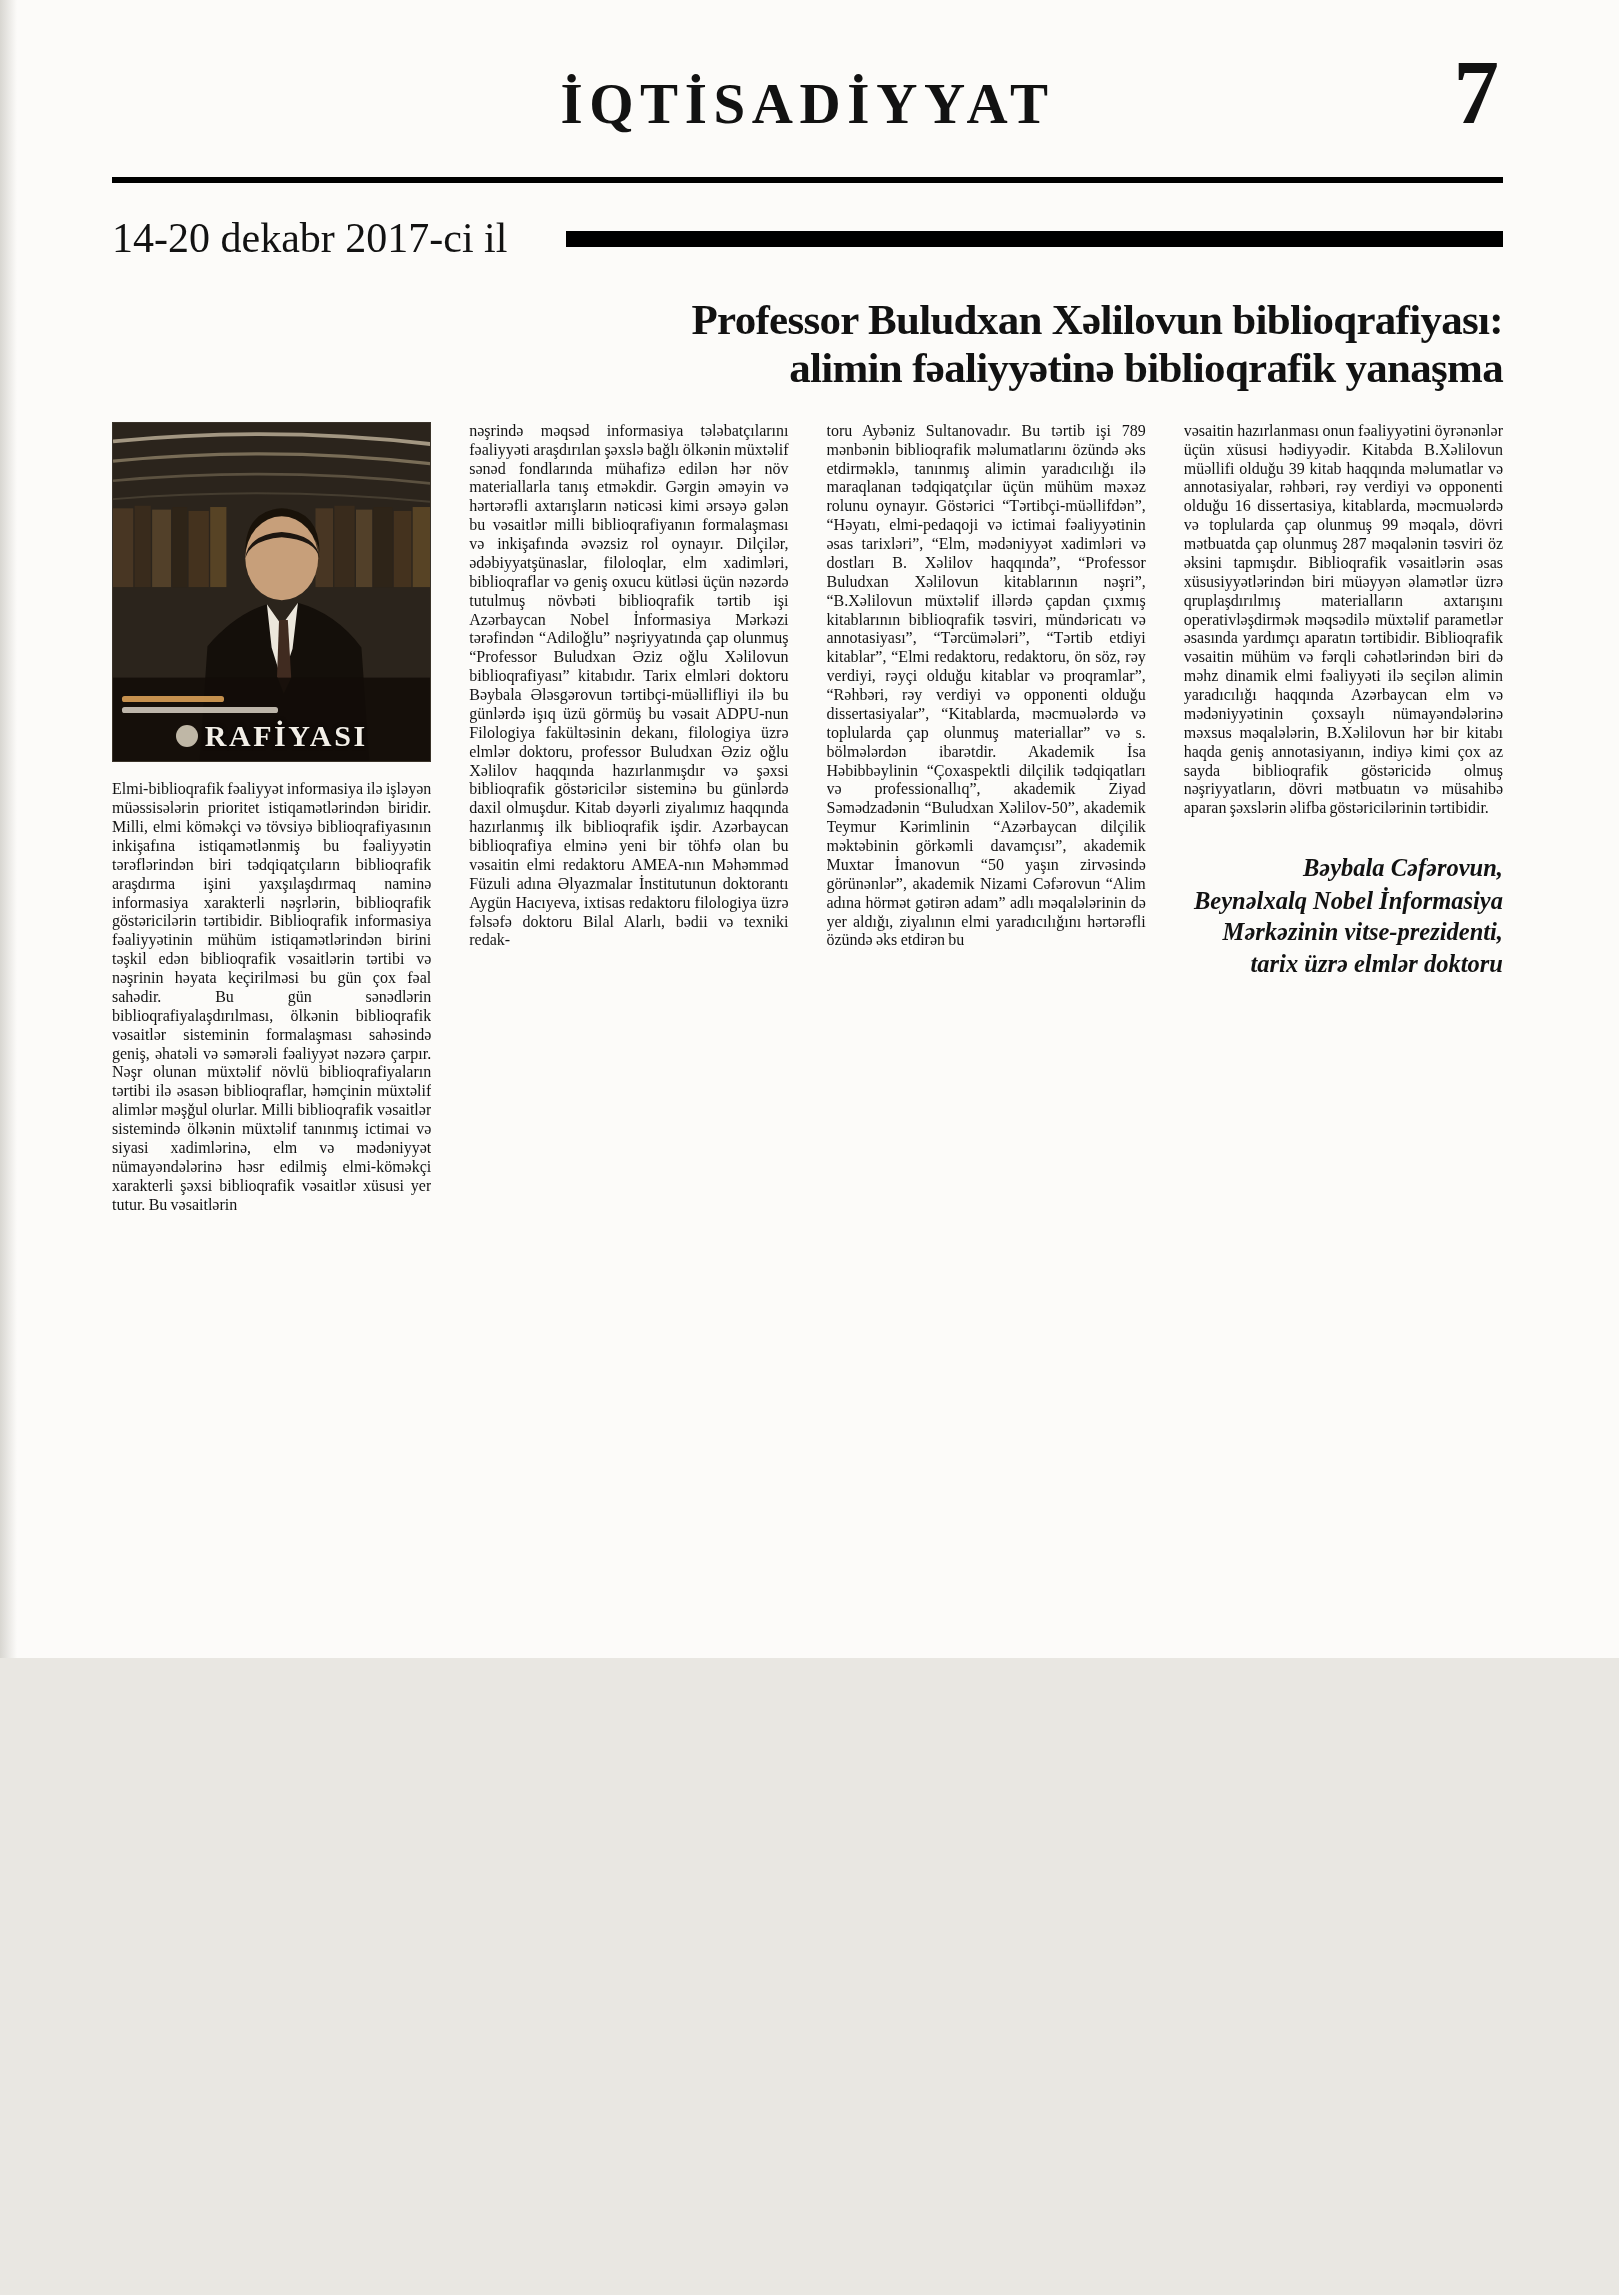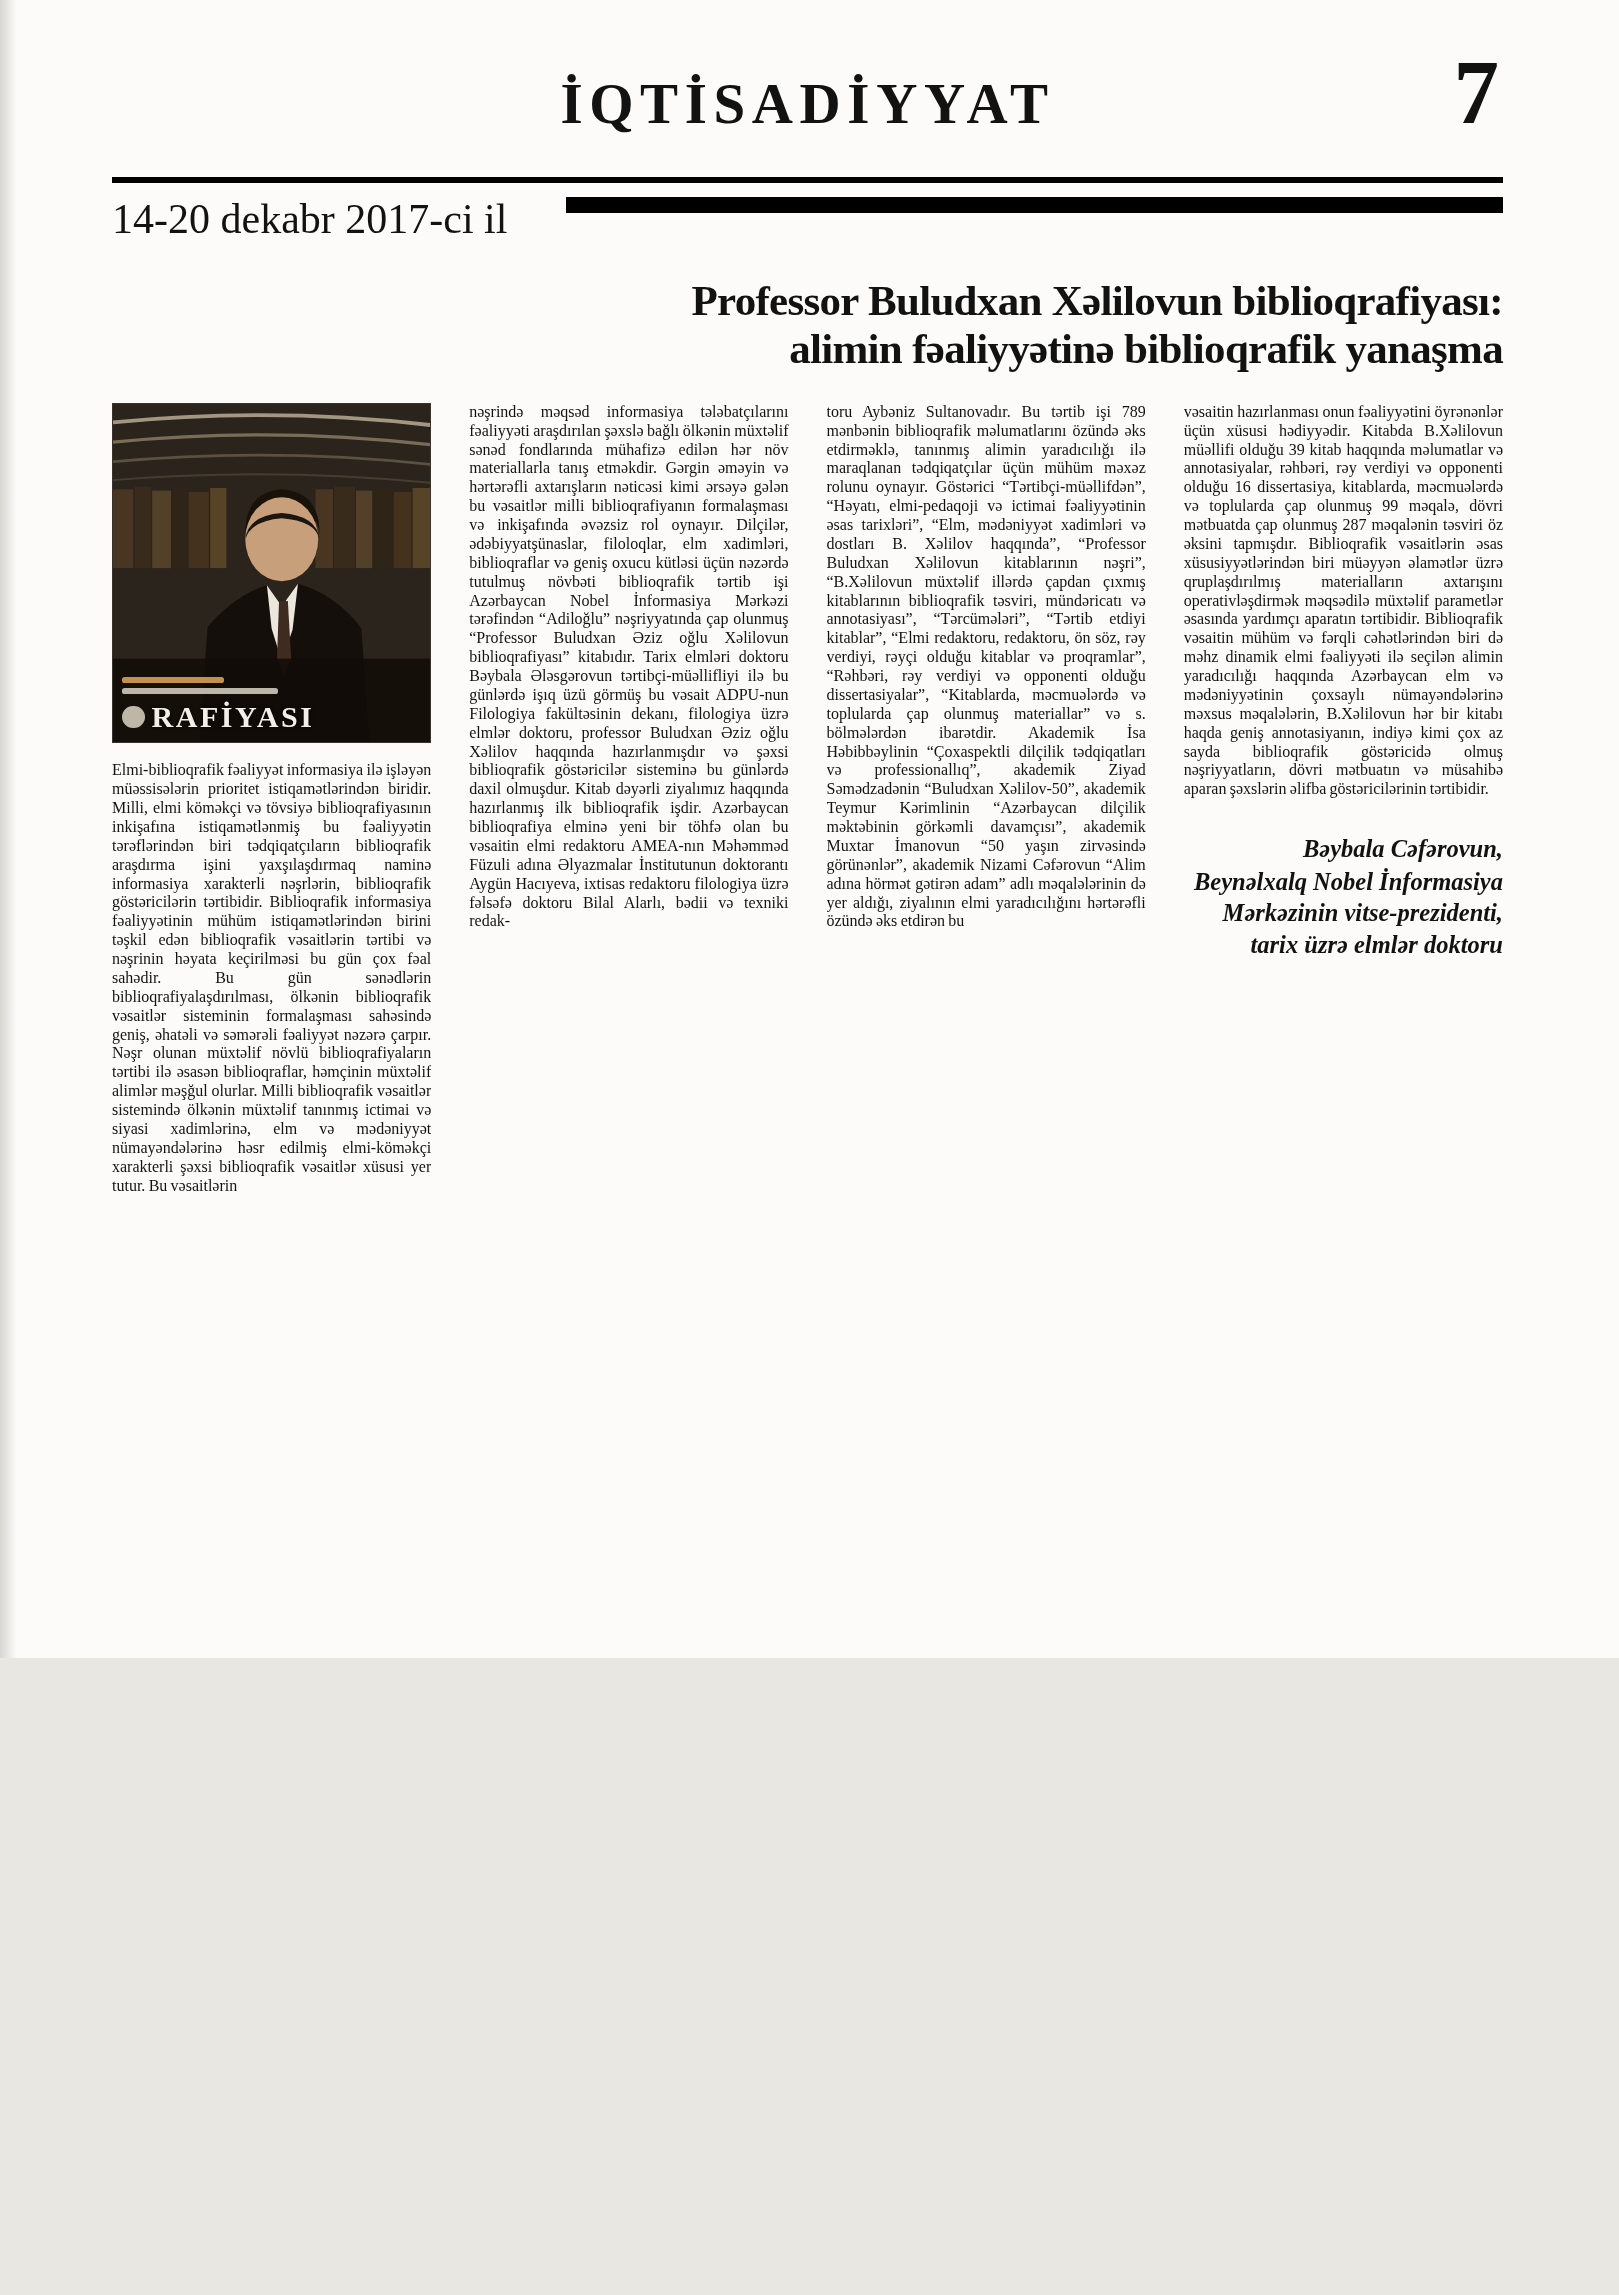--- a/index.html
+++ b/index.html
@@ -51,22 +51,23 @@
     line-height: 1;
   }
   .masthead-rule {
     height: 5.3px;
     background: #000;
     margin-top: 9.3px;
   }
 
   
   .date-row {
-    margin-top: 12px;
+    margin-top: 31px;
     display: flex;
+    align-items: center;
   }
   .issue-date {
     font-size: 42px;
     white-space: nowrap;
   }
   .date-bar {
     flex: 1;
     height: 16px;
     background: #000;
     margin-left: 59px;
@@ -127,20 +128,21 @@
     border-radius: 2.6px;
     margin-bottom: 5.3px;
     opacity: 0.9;
   }
   .photo-smallline.a { width: 34%; background: #d89f55; }
   .photo-smallline.b { width: 52%; background: #cfc8bb; }
   .photo-title-row {
     display: flex;
     align-items: center;
     gap: 6.6px;
+    justify-content: center;
   }
   .photo-emblem {
     width: 22.5px;
     height: 22.5px;
     border-radius: 50%;
     background: radial-gradient(circle at 40% 40%, #e8e2d5, #8d8activ470);
     background-color: #bfb7a6;
     flex: 0 0 auto;
   }
   .photo-title {

